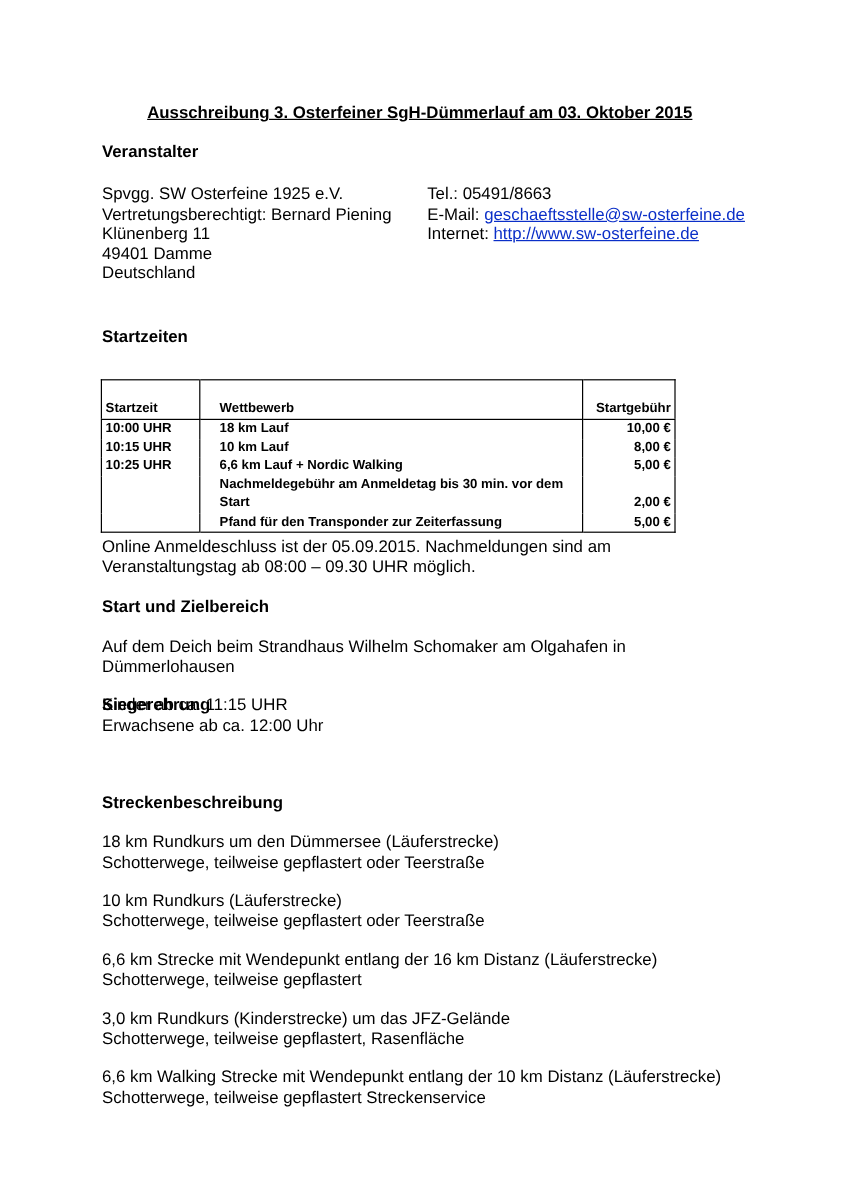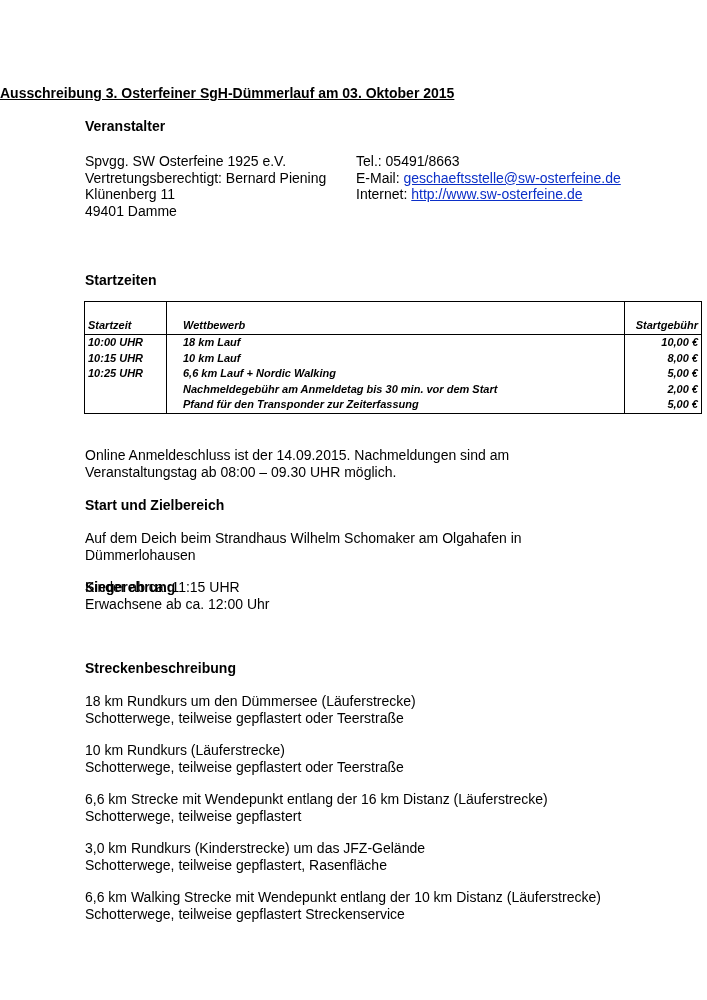--- a/index.html
+++ b/index.html
@@ -1,44 +1,45 @@
 <!DOCTYPE html>
 <html><head>
 <meta charset="utf-8">
 <style>
   html, body { margin: 0; padding: 0; background: #ffffff; }
   body { width: 707px; height: 1000px; position: relative; overflow: hidden;
          font-family: "Liberation Sans", sans-serif; color: #000; }
   .abs { position: absolute; white-space: nowrap; }
-  .title { left: 0; width: 577px; top: 85px; text-align: left; font-weight: bold;
+  .title { left: 0; width: 577px; top: 85px; text-align: right; font-weight: bold;
            font-size: 14px; text-decoration: underline; }
   .h { font-weight: bold; font-size: 14px; left: 85px; }
   .p { font-size: 14px; left: 85px; line-height: 16.5px; }
   .col2 { left: 356px; }
   a.link { color: #1a0dab; color: #0b2fc8; text-decoration: underline; }
-  table.st { position: absolute; left: 84px; top: 301px; width: 618px; border-collapse: collapse;
-             border: 1px solid #000; font-size: 11px; font-weight: bold; font-style: italic; }
+  table.st { position: absolute; left: 84px; top: 316px; width: 479px; border-collapse: collapse;
+             border: 1px solid #000; font-size: 11px; font-weight: bold; }
   table.st td { padding: 0 3px; height: 15.5px; line-height: 15.5px; vertical-align: bottom; }
   table.st td.c1 { width: 75px; border-right: 1px solid #000; }
   table.st td.c2 { border-right: 1px solid #000; padding-left: 16px; }
   table.st td.c3 { width: 70px; text-align: right; }
   table.st tr.hdr td { height: 31px; border-bottom: 1px solid #000; padding-bottom: 1px; }
 </style>
 </head>
 <body>
 
 <div class="abs title">Ausschreibung 3. Osterfeiner SgH-Dümmerlauf am 03. Oktober 2015</div>
 
 <div class="abs h" style="top:118px">Veranstalter</div>
 
 <div class="abs p" style="top:153px">
   <div>Spvgg. SW Osterfeine 1925 e.V.</div>
   <div>Vertretungsberechtigt: Bernard Piening</div>
   <div>Klünenberg 11</div>
   <div>49401 Damme</div>
+  <div>Deutschland</div>
 </div>
 
 <div class="abs p col2" style="top:153px">
   <div>Tel.: 05491/8663</div>
   <div><span>E-Mail: </span><a class="link">geschaeftsstelle@sw-osterfeine.de</a></div>
   <div><span>Internet: </span><a class="link">http://www.sw-osterfeine.de</a></div>
 </div>
 
 <div class="abs h" style="top:272px">Startzeiten</div>
 
@@ -71,21 +72,21 @@
   </tr>
   <tr>
     <td class="c1"></td>
     <td class="c2">Pfand für den Transponder zur Zeiterfassung</td>
     <td class="c3">5,00 €</td>
   </tr>
 </tbody>
   </table>
 
 <div class="abs p" style="top:447px">
-  <div>Online Anmeldeschluss ist der 14.09.2015. Nachmeldungen sind am</div>
+  <div>Online Anmeldeschluss ist der 05.09.2015. Nachmeldungen sind am</div>
   <div>Veranstaltungstag ab 08:00 – 09.30 UHR möglich.</div>
 </div>
 
 <div class="abs h" style="top:497px">Start und Zielbereich</div>
 <div class="abs p" style="top:530px">
   <div>Auf dem Deich beim Strandhaus Wilhelm Schomaker am Olgahafen in</div>
   <div>Dümmerlohausen</div>
 </div>
 
 <div class="abs h" style="top:579px">Siegerehrung</div>

